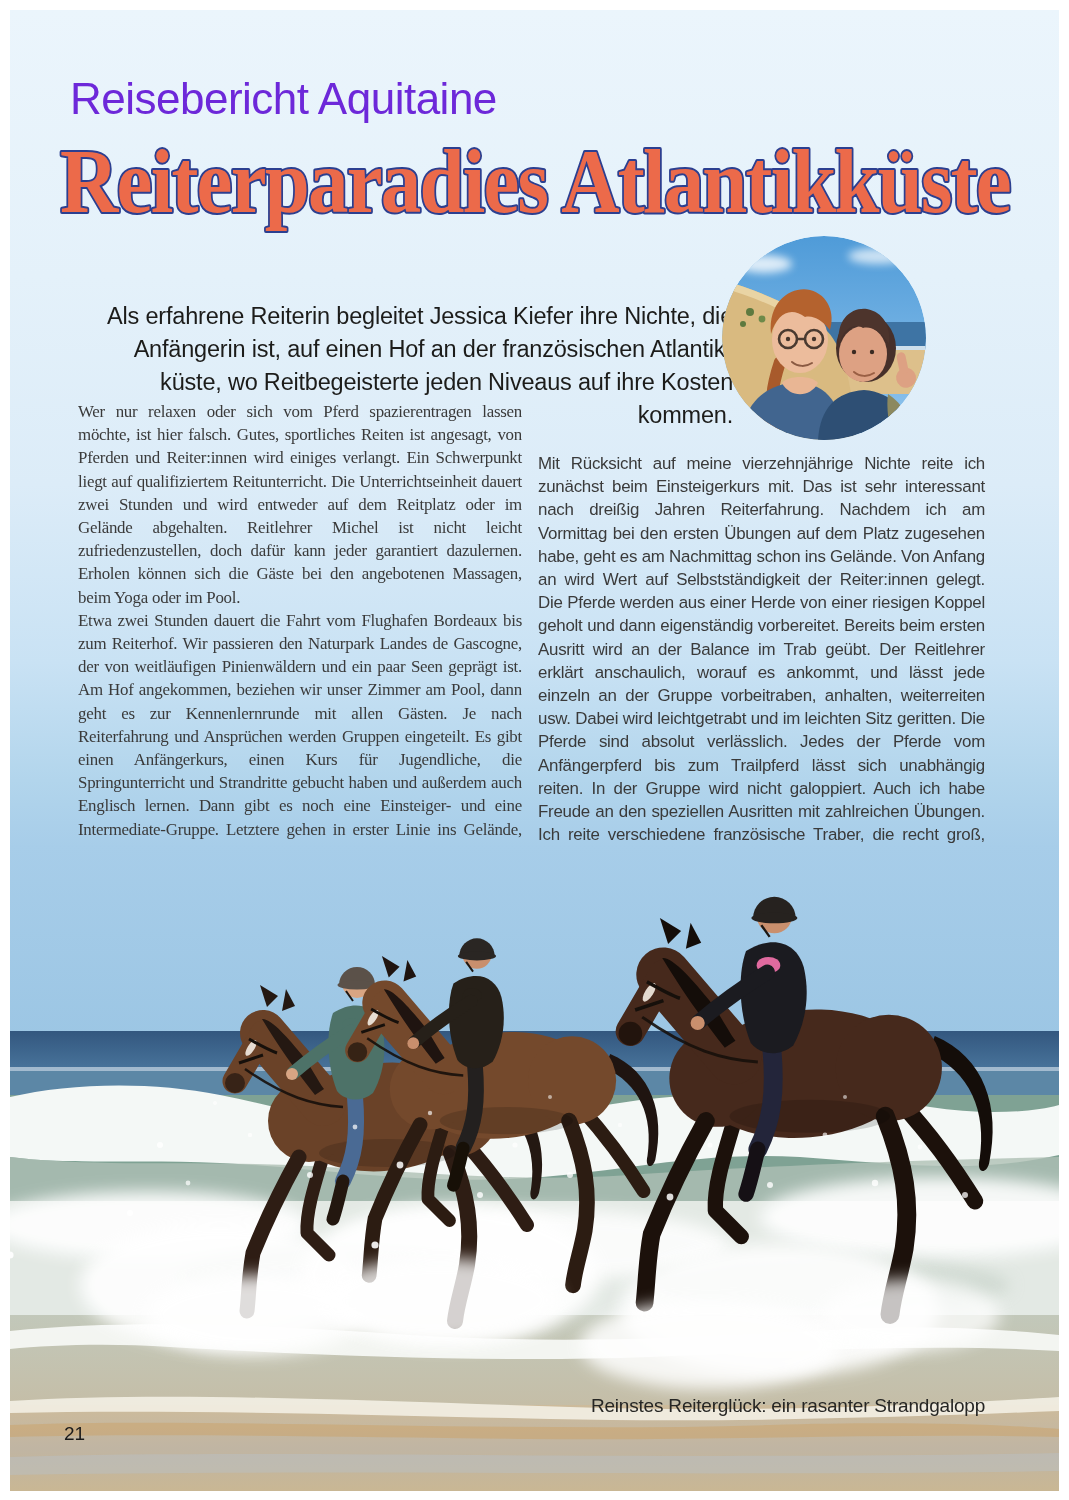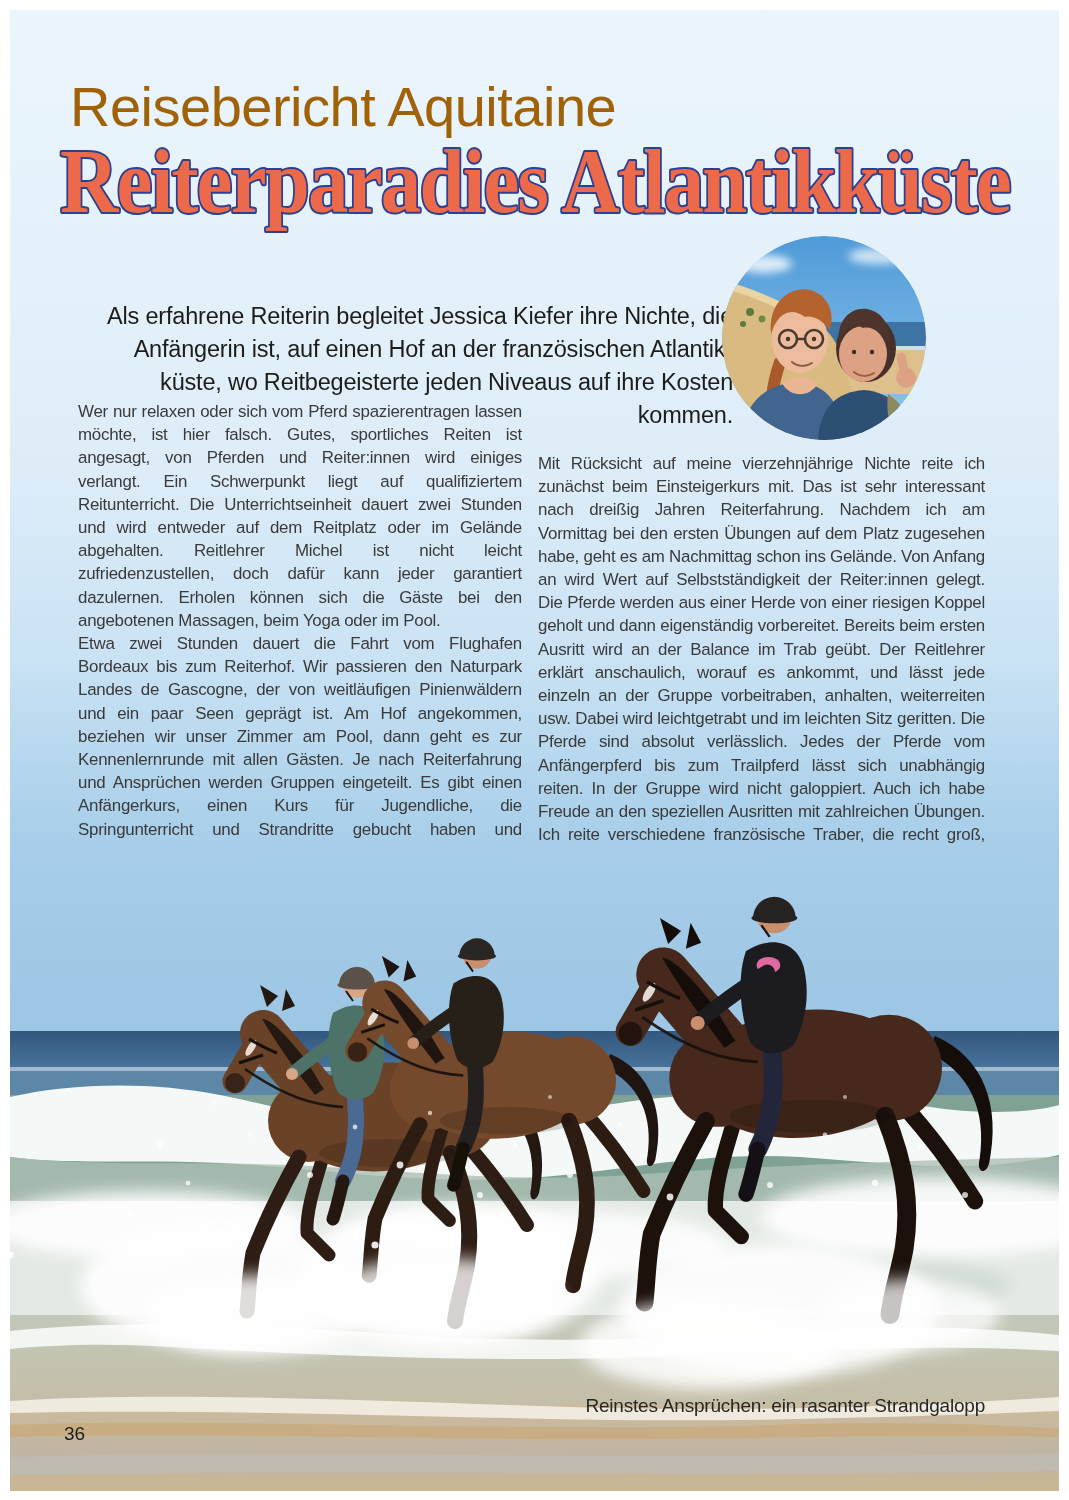--- a/index.html
+++ b/index.html
@@ -1,34 +1,34 @@
 <!DOCTYPE html>
 <html><head>
 <meta charset="utf-8">
 <style>
   html,body{margin:0;padding:0;background:#888;}
   .page{position:relative;width:1069px;height:1500px;background:#ffffff;margin:0 auto;
         font-family:"Liberation Sans",sans-serif;overflow:hidden;}
   .content-bg{position:absolute;left:10px;top:10px;width:1049px;height:1481px;
       background:linear-gradient(180deg,#ebf5fc 0%,#e4f1fa 18%,#dcecf8 32%,#c9e2f4 44%,
                  #b2d5ec 52%,#a7cde9 56.5%,#a7cde9 100%);}
-  .kicker{position:absolute;left:70px;top:74px;font-size:56px;letter-spacing:-0.5px;
-      color:#a16207;font-weight:400;}
+  .kicker{position:absolute;left:70px;top:74px;font-size:44px;letter-spacing:-0.5px;
+      color:#6d28d9;font-weight:400;}
   .title-svg{position:absolute;left:56px;top:124px;width:968px;height:120px;overflow:visible;}
   .title-svg text{font-family:"Liberation Serif","DejaVu Serif",serif;font-weight:bold;
       font-size:92px;fill:#ec6a4a;stroke:#2c3f90;stroke-width:4;paint-order:stroke;
       stroke-linejoin:round;letter-spacing:-2px;}
   .intro{position:absolute;left:88px;top:276px;width:645px;font-size:23.5px;line-height:33px;
       color:#1c1c1a;white-space:pre-line;letter-spacing:-0.2px;text-align:right;}
   .inset-photo{position:absolute;left:722px;top:236px;width:204px;height:204px;
       border-radius:50%;overflow:hidden;}
   .col{position:absolute;font-size:16.9px;line-height:23.2px;color:#3a3a3a;
       text-align:justify;letter-spacing:-0.25px;}
   .col p{margin:0;}
-  .col-left{left:78px;top:400px;width:444px;}
+  .col-left{left:78px;top:400px;width:444px;font-family:Liberation Serif, serif;}
   .col-right{left:538px;top:452px;width:447px;}
   .hero{position:absolute;left:10px;top:845px;width:1049px;height:646px;}
   .hero svg{display:block;}
   .hero-caption{position:absolute;top:1395px;right:84px;font-size:19px;color:#262624;
       letter-spacing:-0.2px;}
   .page-num{position:absolute;left:64px;top:1423px;font-size:19px;color:#1b1b1b;}
 </style>
 </head>
 <body>
 
@@ -234,15 +234,15 @@
         <circle cx="955" cy="350" r="3" opacity="0.75"></circle>
           <circle cx="205" cy="258" r="2" opacity="0.6"></circle>
         <circle cx="540" cy="252" r="2" opacity="0.55"></circle>
           <circle cx="835" cy="252" r="2" opacity="0.55"></circle>
         <circle cx="365" cy="400" r="3.6" opacity="0.9"></circle>
           <circle cx="640, " cy="410" r="3.6" opacity="0.9"></circle>
       </g>
     </svg>
   </div>
 
-  <div class="hero-caption">Reinstes Ansprüchen: ein rasanter Strandgalopp</div>
-  <div class="page-num">36</div>
+  <div class="hero-caption">Reinstes Reiterglück: ein rasanter Strandgalopp</div>
+  <div class="page-num">21</div>
 </div>
 
 </body></html>

